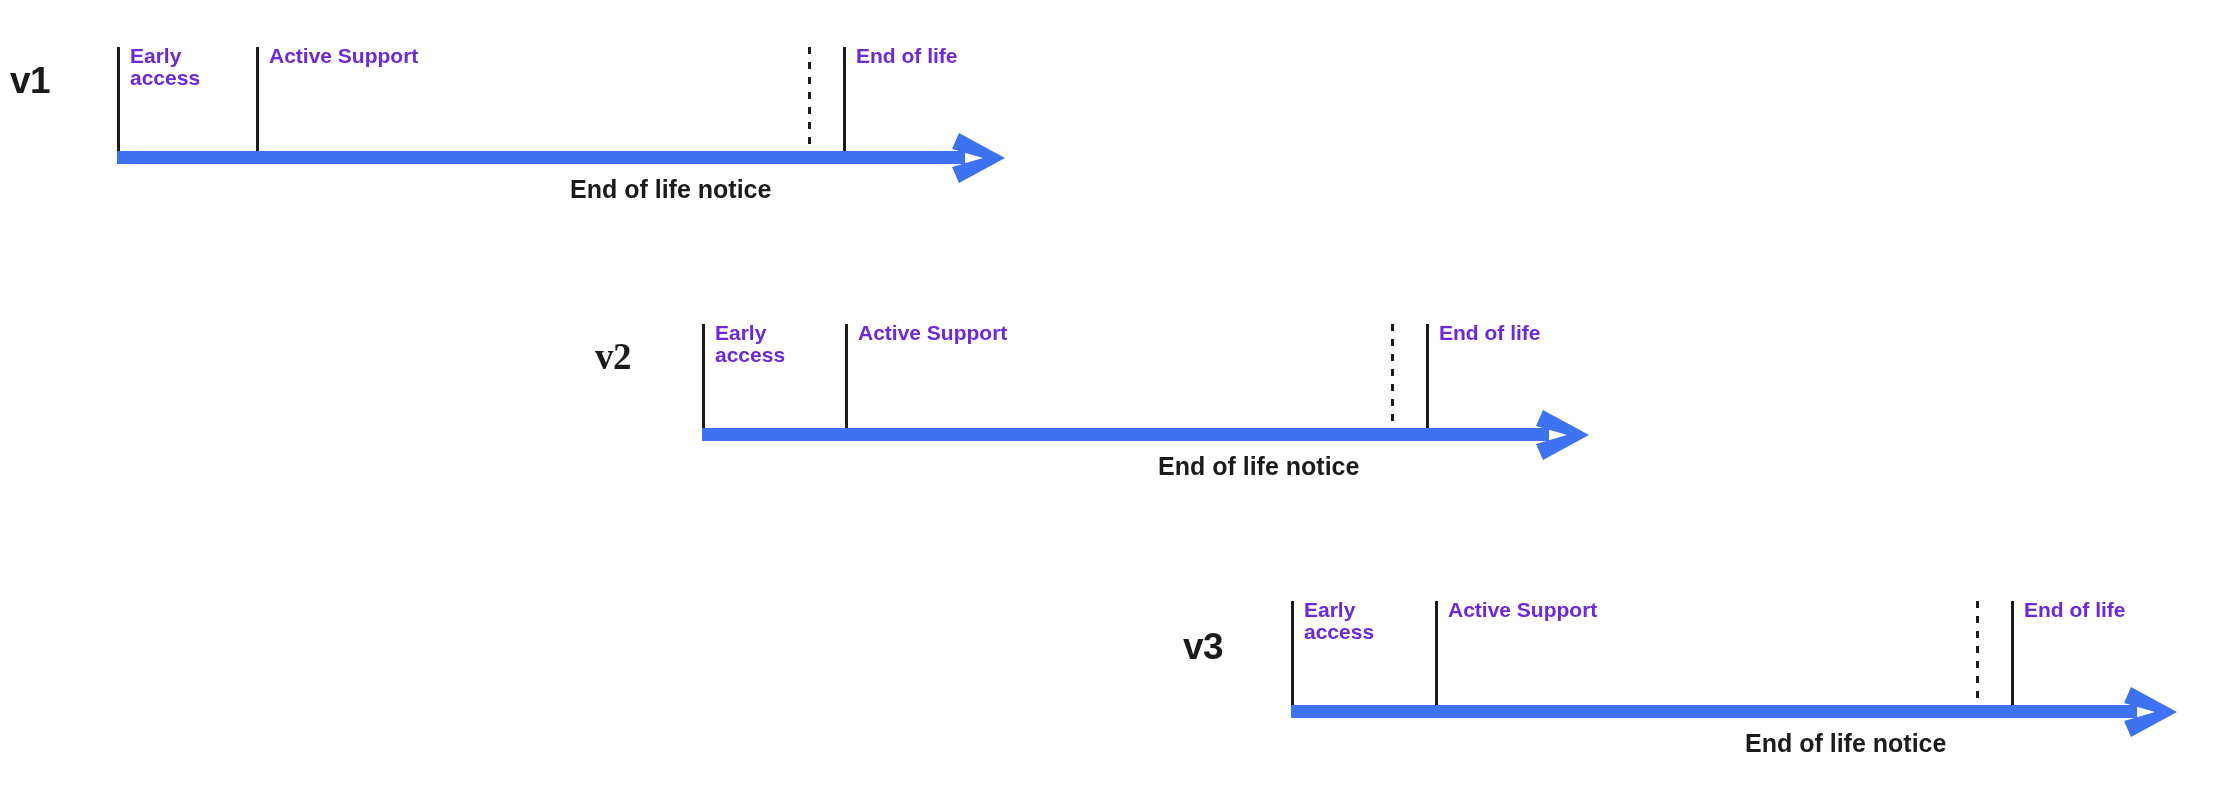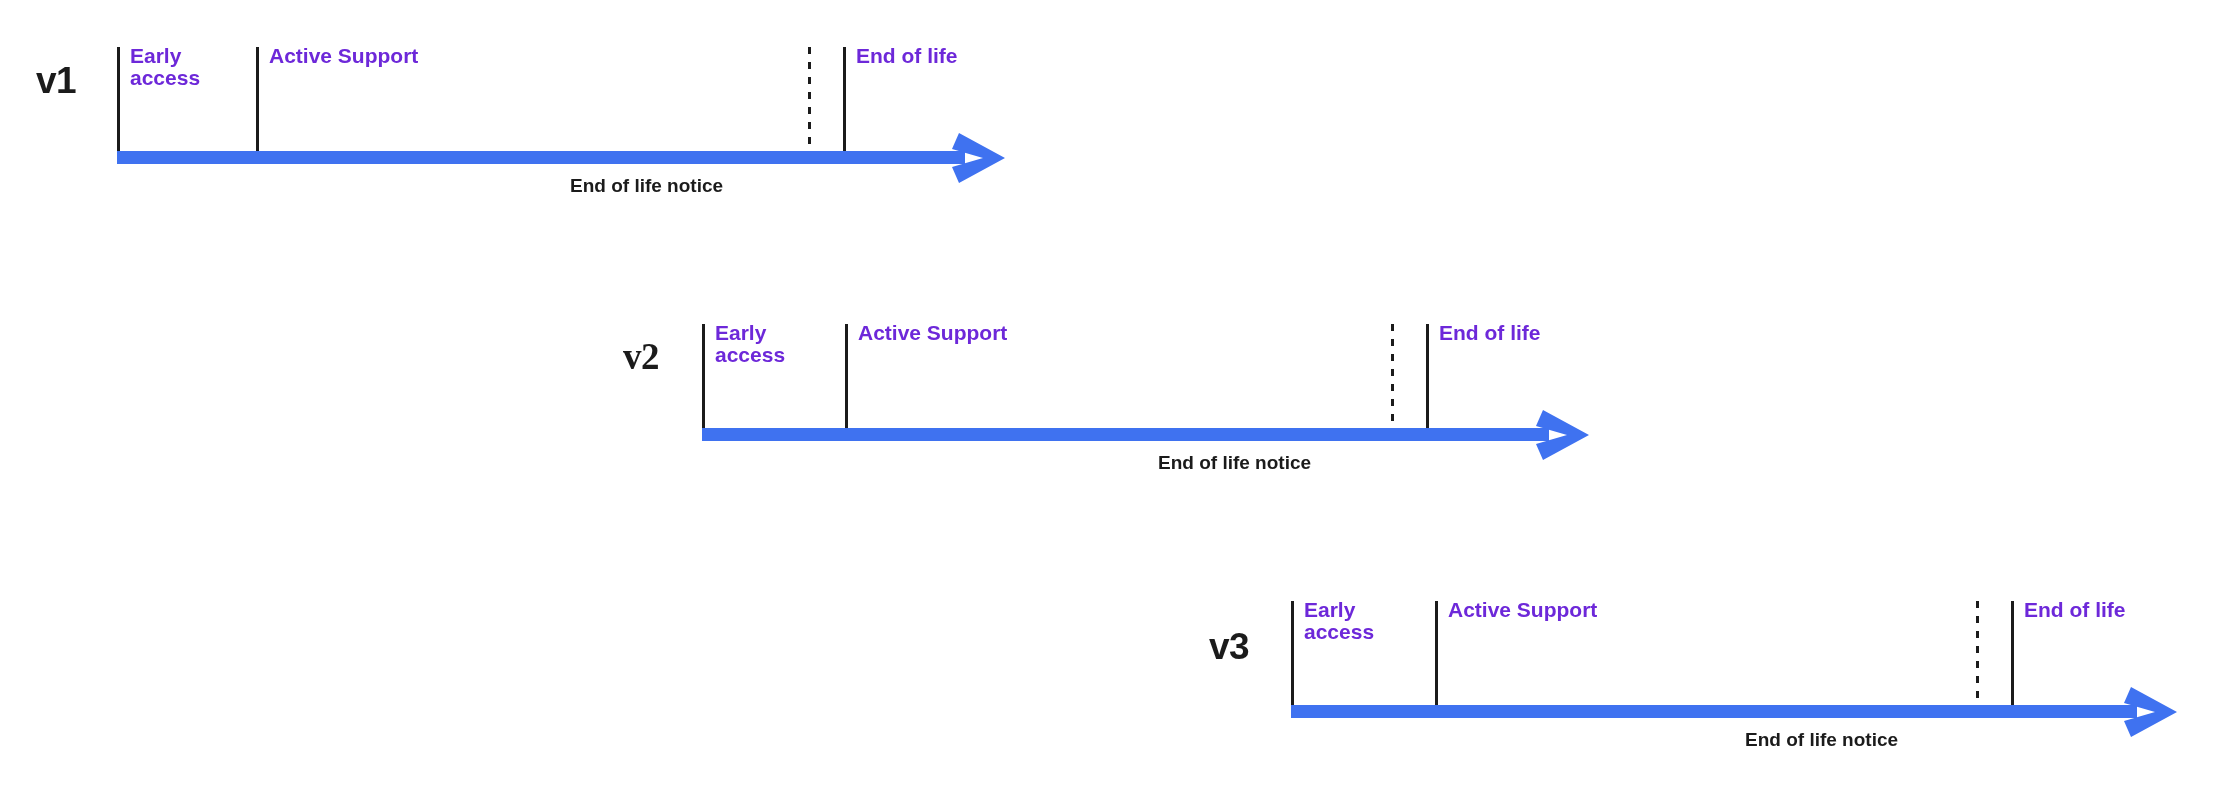--- a/index.html
+++ b/index.html
@@ -32,21 +32,21 @@
 
   
   .version-label {
     position: absolute;
     font-size: 37px;
     font-weight: bold;
     line-height: 1;
     letter-spacing: -0.5px;
     color: #1b1b1b;
     white-space: nowrap;
-    text-align: center;
+    text-align: left;
   }
 
   
   .tick {
     position: absolute;
     width: 3px;
     background: #1b1b1b;
   }
 
   
@@ -81,21 +81,21 @@
     background: #3f72f0;
   }
   .arrow-head {
     position: absolute;
     display: block;
   }
 
   
   .notice-label {
     position: absolute;
-    font-size: 19px;
+    font-size: 25px;
     font-weight: bold;
     line-height: 1.1;
     color: #1b1b1b;
     white-space: nowrap;
   }
 </style>
 </head>
 <body>
 
 <div id="diagram">

